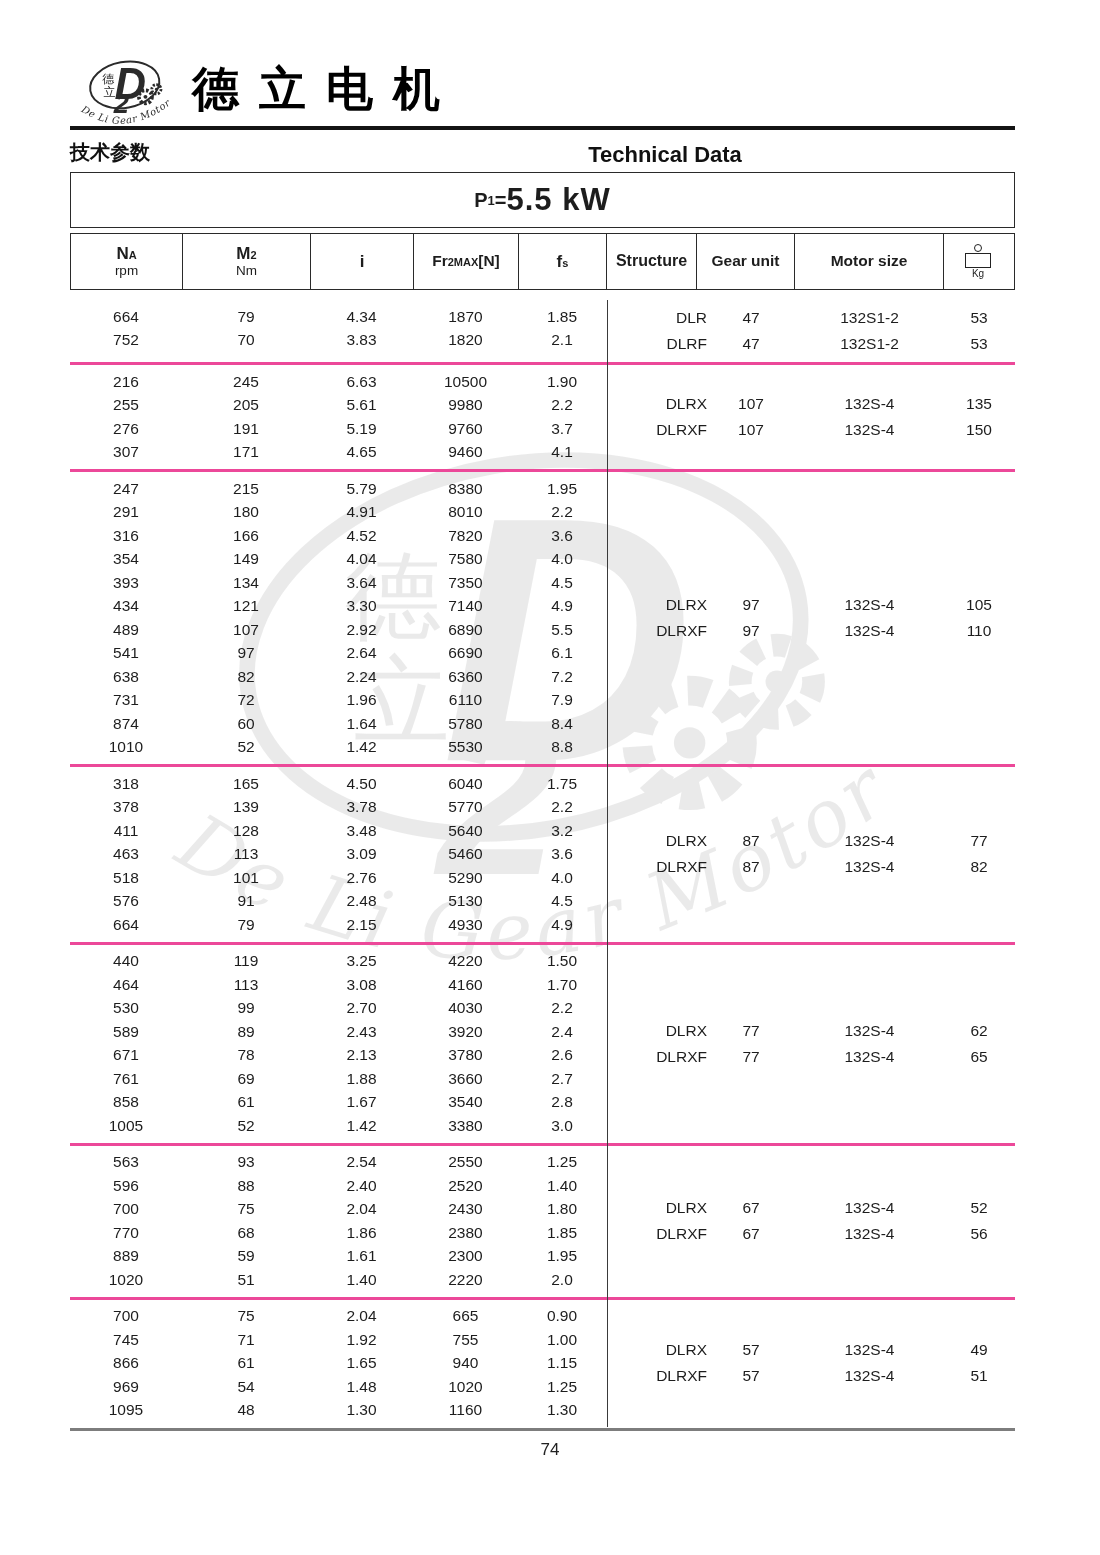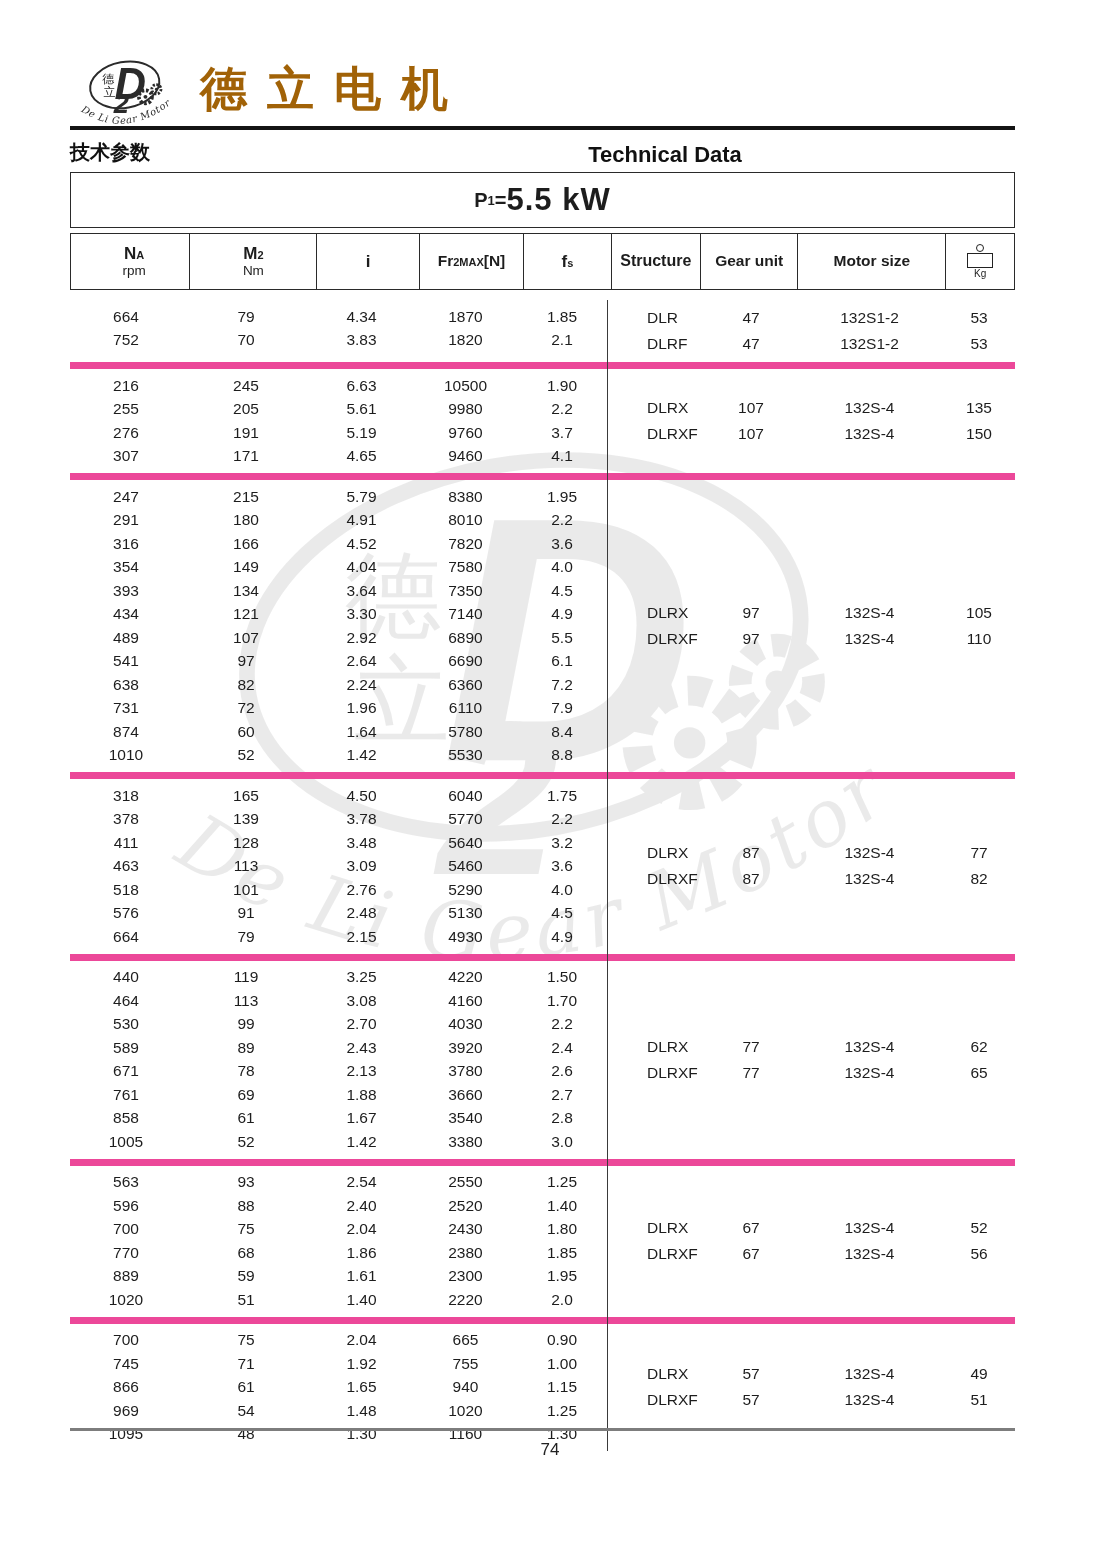--- a/index.html
+++ b/index.html
@@ -1,62 +1,62 @@
 <!DOCTYPE html>
 <html><head>
 <meta charset="utf-8">
 <style>
   html,body{margin:0;padding:0;background:#f2f2f2;}
   .page{position:relative;width:1100px;height:1555px;background:#ffffff;margin:0 auto;
         font-family:"Liberation Sans", sans-serif;color:#1d1d1d;overflow:hidden;}
 
   
   .logo-svg{position:absolute;left:68px;top:52px;width:120px;height:93px;color:#2b2b2b;}
-  .brand-cn{position:absolute;left:200px;top:58px;font-size:47px;font-weight:bold;
-            letter-spacing:20px;font-family:"DejaVu Serif", serif;color:#a16207;}
+  .brand-cn{position:absolute;left:192px;top:58px;font-size:47px;font-weight:bold;
+            letter-spacing:20px;font-family:"DejaVu Serif", serif;color:#000000;}
   .top-rule{position:absolute;left:70px;top:126px;width:945px;height:4px;background:#141414;}
   .sec-cn{position:absolute;left:70px;top:139px;font-size:20px;font-weight:bold;color:#111;}
   .sec-en{position:absolute;left:520px;top:142px;width:290px;text-align:center;
           font-size:22px;font-weight:bold;color:#111;}
 
   
   .pbox{position:absolute;left:70px;top:172px;width:945px;height:56px;box-sizing:border-box;
         border:1.5px solid #2a2a2a;display:flex;align-items:center;justify-content:center;}
   .pbox .psym{font-size:20px;font-weight:bold;}
   .pbox .psub{font-size:13px;font-weight:bold;vertical-align:-3px;}
   .pbox .peq{font-size:20px;font-weight:bold;}
   .pbox .pval{font-size:31px;font-weight:bold;letter-spacing:1px;}
 
   
   .thead{position:absolute;left:70px;top:233px;width:945px;height:57px;box-sizing:border-box;
-         border:1.5px solid #2a2a2a;display:flex;padding-left:8px;}
+         border:1.5px solid #2a2a2a;display:flex;}
   .th{box-sizing:border-box;border-right:1.2px solid #2a2a2a;display:flex;flex-direction:column;
       align-items:center;justify-content:center;font-weight:bold;font-size:17px;line-height:1.05;}
   .th:last-child{border-right:none;}
   .th .unit{font-weight:normal;font-size:13.5px;margin-top:1px;}
   .th .sub{font-size:11px;font-weight:bold;}
   .th-na{width:112px;} .th-m2{width:128px;justify-content:center;} .th-i{width:103px;} .th-fr{width:105px;}
   .th-fs{width:88px;} .th-st{width:90px;font-size:16px;} .th-gu{width:98px;font-size:15.5px;}
   .th-ms{width:149px;font-size:15.5px;} .th-kg{width:68px;}
   .kg-ring{width:6px;height:6px;border:1.5px solid #222;border-radius:50%;display:block;margin:0 auto 1px auto;}
   .kg-box{width:26px;height:15px;border:1.8px solid #222;display:block;box-sizing:border-box;}
   .th-kg .unit{font-size:10px;}
 
   
   .tbody{position:absolute;left:70px;top:300px;width:945px;}
   .v-divider{position:absolute;left:537px;top:0;bottom:0;width:1px;background:#3a3a3a;}
-  .block{display:flex;border-bottom:7px solid #ec4899;padding:5px 0;}
+  .block{display:flex;border-bottom:3px solid #ec4899;padding:5px 0;}
   .block:last-child{border-bottom:none;}
   .block-left{width:537px;}
   .data-row{display:flex;height:23.5px;align-items:center;font-size:15.5px;}
   .cell{display:inline-block;text-align:center;white-space:nowrap;}
   .c-na{width:112px;} .c-m2{width:128px;} .c-i{width:103px;} .c-fr{width:105px;} .c-fs{width:88px;}
   .block-right{width:407px;display:flex;flex-direction:column;justify-content:center;}
   .st-row{display:flex;height:26px;align-items:center;font-size:15.5px;}
-  .c-st{width:100px;text-align:left;padding-left:40px;box-sizing:border-box;}
+  .c-st{width:100px;text-align:right;padding-left:40px;box-sizing:border-box;}
   .c-gu{width:88px;} .c-ms{width:149px;} .c-kg{width:70px;}
 
   
   .watermark{position:absolute;left:70px;top:385px;width:960px;height:742px;color:#5a5a5a;
              opacity:0.12;pointer-events:none;}
 
   
   .foot-rule{position:absolute;left:70px;top:1428px;width:945px;height:3px;background:#7d7d7d;}
   .page-num{position:absolute;left:0;top:1440px;width:1100px;text-align:center;font-size:17px;color:#222;}
 </style>

